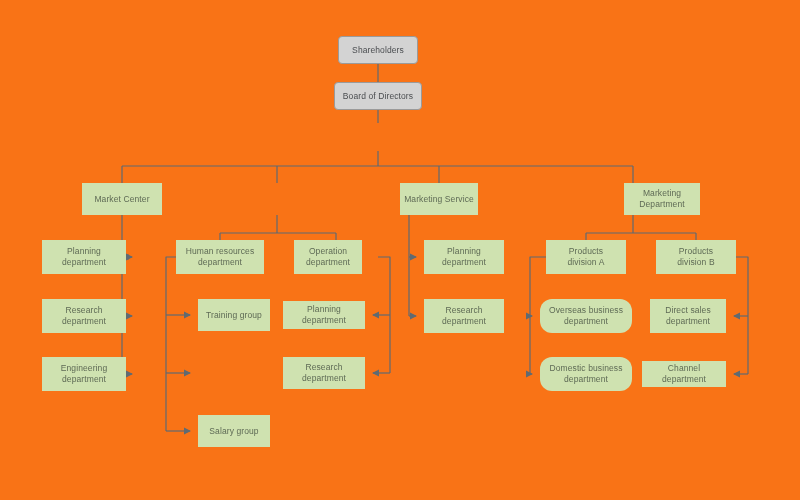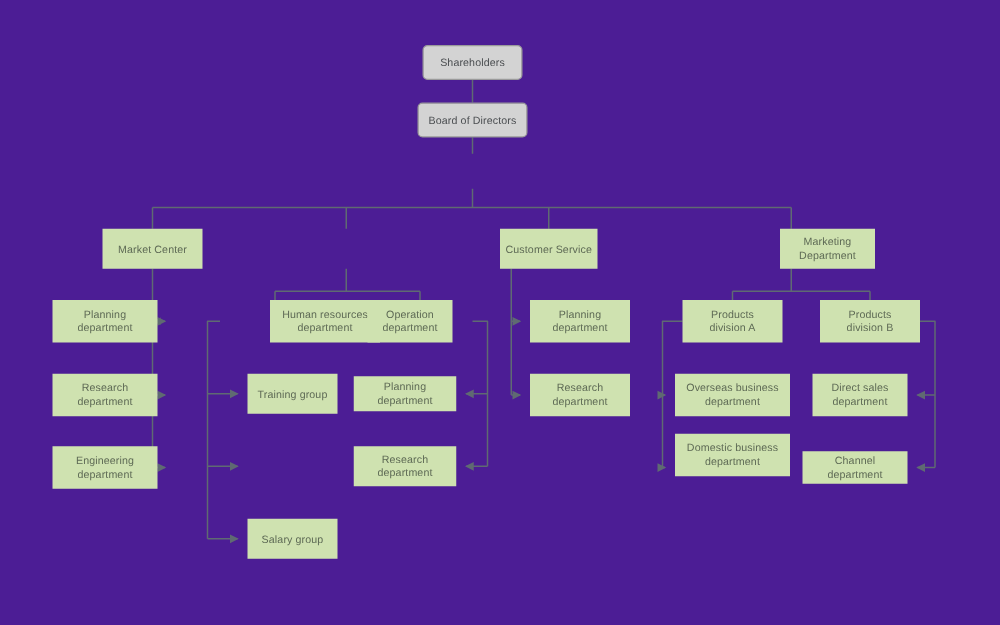--- a/index.html
+++ b/index.html
@@ -7,21 +7,21 @@
     padding: 0;
     background: #ffffff;
   }
   body {
     font-family: "Liberation Sans", sans-serif;
   }
   #canvas {
     position: relative;
     width: 800px;
     height: 500px;
-    background: #4c1d95;
+    background: #f97316;
     overflow: hidden;
   }
   #wires {
     position: absolute;
     left: 0;
     top: 0;
     width: 800px;
     height: 500px;
     pointer-events: none;
   }
@@ -145,41 +145,41 @@
     <span class="label">Shareholders</span>
   </div>
   <div class="node exec" style="left:334px;top:82px;width:88px;height:28px;">
     <span class="label">Board of Directors</span>
   </div>
 
   <div class="node dept" style="left:82px;top:183px;width:80px;height:32px;">
     <span class="label">Market Center</span>
   </div>
   <div class="node dept" style="left:400px;top:183px;width:78px;height:32px;">
-    <span class="label">Customer Service</span>
+    <span class="label">Marketing Service</span>
   </div>
   <div class="node dept" style="left:624px;top:183px;width:76px;height:32px;">
     <span class="label">Marketing
 Department</span>
   </div>
 
   <div class="node dept" style="left:42px;top:240px;width:84px;height:34px;">
     <span class="label">Planning
 department</span>
   </div>
   <div class="node dept" style="left:42px;top:299px;width:84px;height:34px;">
     <span class="label">Research
 department</span>
   </div>
   <div class="node dept" style="left:42px;top:357px;width:84px;height:34px;">
     <span class="label">Engineering
 department</span>
   </div>
 
-  <div class="node dept" style="left:176px;top:240px;width:88px;height:34px;margin-left:40px;">
+  <div class="node dept" style="left:176px;top:240px;width:88px;height:34px;">
     <span class="label">Human resources
 department</span>
   </div>
   <div class="node dept" style="left:294px;top:240px;width:68px;height:34px;">
     <span class="label">Operation
 department</span>
   </div>
 
   <div class="node dept" style="left:198px;top:299px;width:72px;height:32px;">
     <span class="label">Training group</span>
@@ -207,25 +207,25 @@
 
   <div class="node dept" style="left:546px;top:240px;width:80px;height:34px;">
     <span class="label">Products
 division A</span>
   </div>
   <div class="node dept" style="left:656px;top:240px;width:80px;height:34px;">
     <span class="label">Products
 division B</span>
   </div>
 
-  <div class="node dept" style="left:540px;top:299px;width:92px;height:34px;">
+  <div class="node dept" style="left:540px;top:299px;width:92px;height:34px;border-radius:12px;">
     <span class="label">Overseas business
 department</span>
   </div>
-  <div class="node dept" style="left:540px;top:347px;width:92px;height:34px;">
+  <div class="node dept" style="left:540px;top:357px;width:92px;height:34px;border-radius:12px;">
     <span class="label">Domestic business
 department</span>
   </div>
 
   <div class="node dept" style="left:650px;top:299px;width:76px;height:34px;">
     <span class="label">Direct sales
 department</span>
   </div>
   <div class="node dept" style="left:642px;top:361px;width:84px;height:26px;">
     <span class="label">Channel department</span>

